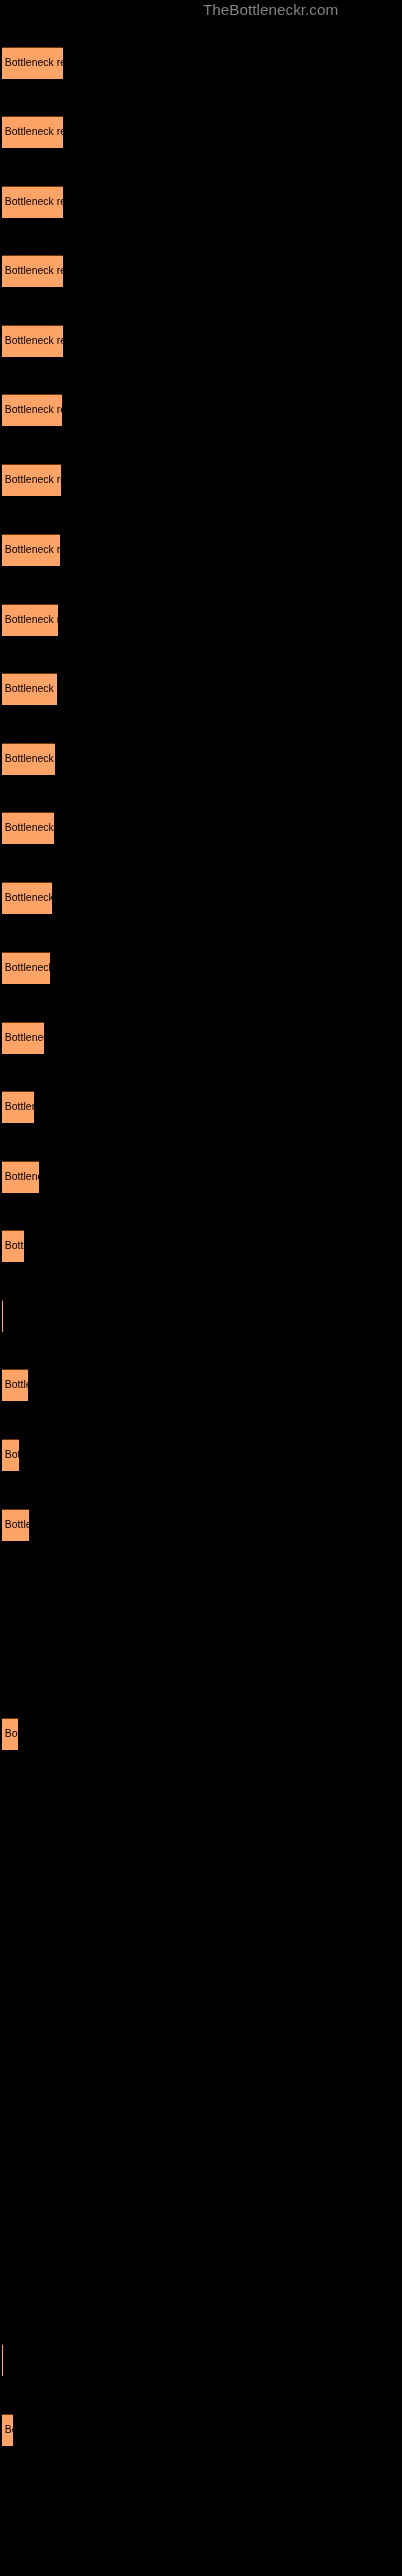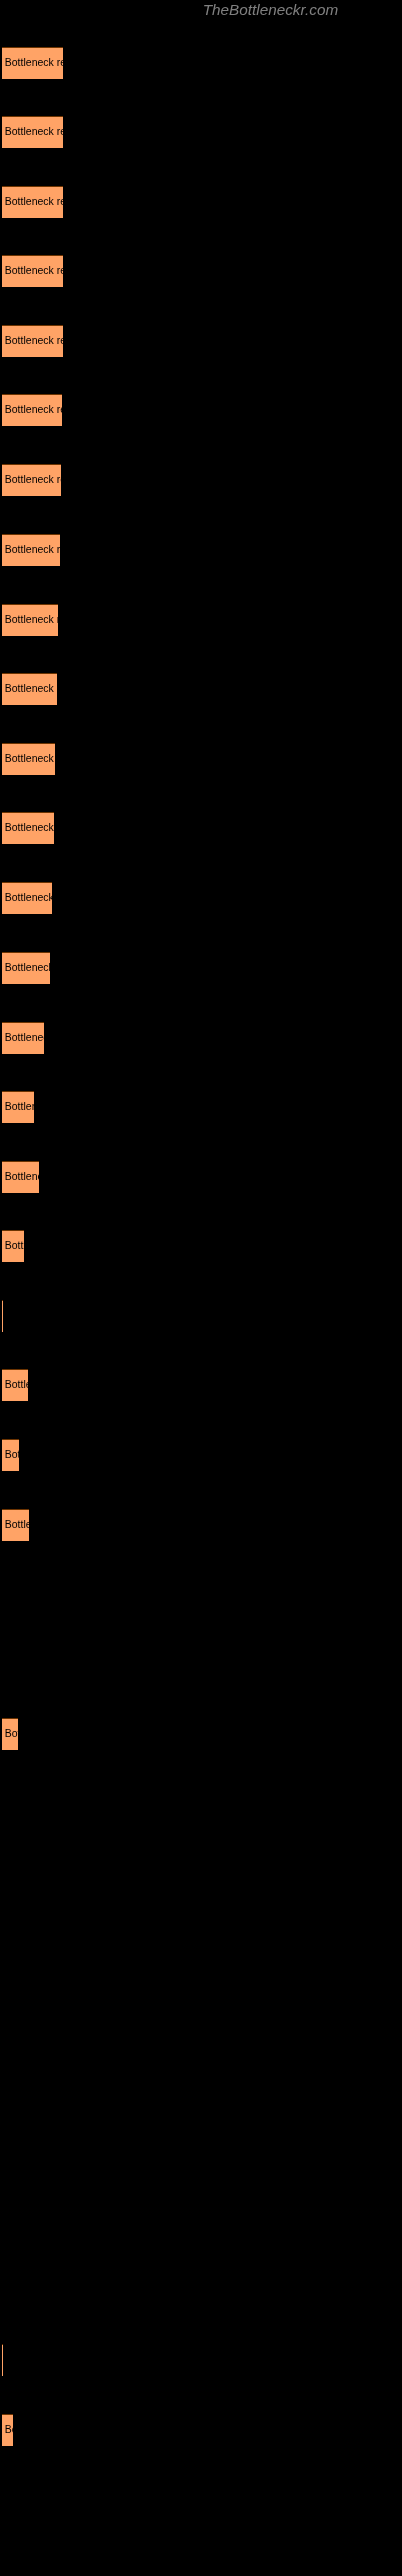--- a/index.html
+++ b/index.html
@@ -22,21 +22,20 @@
     width: 343px;
     text-align: right;
     padding-right: 4.8px;
     box-sizing: border-box;
     color: #808080;
     font-size: 15.3px;
     line-height: 19.3px;
     letter-spacing: 0px;
     white-space: nowrap;
     font-family: "Liberation Sans", sans-serif;
-    font-style: italic;
   }
 
   .chart-area {
     position: absolute;
     top: 0;
     left: 0;
     width: 403px;
     height: 2576px;
   }
 

